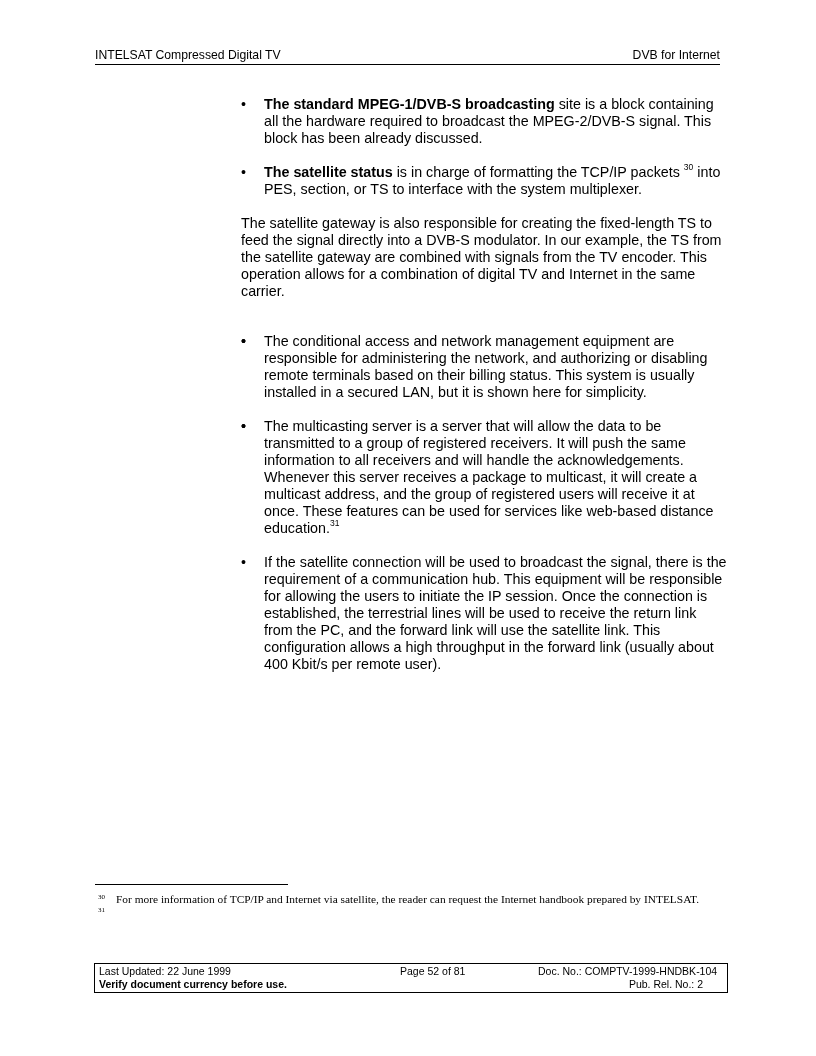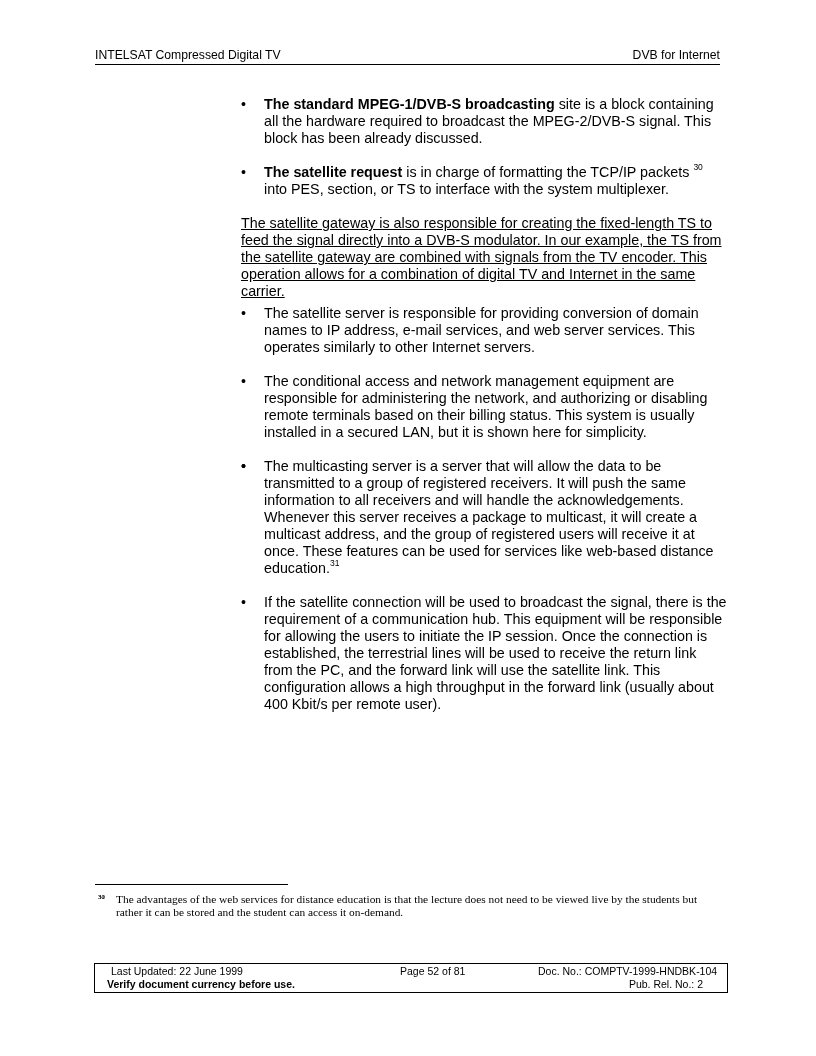--- a/index.html
+++ b/index.html
@@ -3,56 +3,55 @@
 <meta charset="utf-8">
 <style>
   html, body { margin: 0; padding: 0; background: #ffffff; }
   body { width: 816px; height: 1056px; position: relative; overflow: hidden; color: #000; font-family: "Liberation Sans", sans-serif; }
   .header { position: absolute; left: 95px; top: 46px; width: 625px; height: 18px; border-bottom: 1px solid #000; font-size: 12.2px; }
   .header .left { position: absolute; left: 0; top: 2px; }
   .header .right { position: absolute; right: 0; top: 2px; }
   .content { position: absolute; left: 241px; top: 96px; width: 486px; font-size: 14.3px; line-height: 17px; }
   .bullet { position: relative; padding-left: 23px; margin: 0 0 17px 0; }
   .bullet .dot { position: absolute; left: 0; top: 0; }
-  .para { margin: 0 0 5px 0; text-decoration: underline; }
+  .para { margin: 0 0 33px 0; }
   sup { font-size: 8.5px; line-height: 0; position: relative; top: -1px; vertical-align: super; }
   b { font-weight: bold; }
   .fn-rule { position: absolute; left: 95px; top: 884px; width: 193px; border-top: 1px solid #000; }
   .footnotes { position: absolute; left: 95px; top: 893px; width: 630px; font-family: "Liberation Serif", serif; font-size: 11.4px; line-height: 13px; }
   .fn { position: relative; padding-left: 21px; }
   .fn .num { position: absolute; left: 3px; top: -2px; font-size: 7px; }
   .footer { position: absolute; left: 94px; top: 963px; width: 632px; height: 28px; border: 1px solid #000; font-size: 10.5px; }
   .footer span { position: absolute; white-space: nowrap; }
-  .f-updated { left: 16px; top: 1px; }
-  .f-verify { left: 12px; top: 14px; font-weight: bold; }
+  .f-updated { left: 4px; top: 1px; }
+  .f-verify { left: 4px; top: 14px; font-weight: bold; }
   .f-page { left: 257px; top: 1px; padding-left: 48px; }
   .f-doc { left: 395px; top: 1px; margin-left: 48px; }
   .f-rel { right: 24px; top: 14px; }
 </style>
 </head>
 <body>
 
 <div class="header">
   <span class="left">INTELSAT Compressed Digital TV</span>
   <span class="right">DVB for Internet</span>
 </div>
 
 <div class="content">
   <div class="bullet">
     <span class="dot">•</span>
     <b>The standard MPEG-1/DVB-S broadcasting</b><span> site is a block containing all the hardware required to broadcast the MPEG-2/DVB-S signal. This block has been already discussed.</span>
   </div>
   <div class="bullet">
     <span class="dot">•</span>
-    <b>The satellite request</b><span> is in charge of formatting the TCP/IP packets </span><sup>30</sup><span> into PES, section, or TS to interface with the system multiplexer.</span>
+    <b>The satellite status</b><span> is in charge of formatting the TCP/IP packets </span><sup>30</sup><span> into PES, section, or TS to interface with the system multiplexer.</span>
   </div>
   <div class="para">The satellite gateway is also responsible for creating the fixed-length TS to feed the signal directly into a DVB-S modulator. In our example, the TS from the satellite gateway are combined with signals from the TV encoder. This operation allows for a combination of digital TV and Internet in the same carrier.</div>
   <div class="bullet">
     <span class="dot">•</span>
-    <span>The satellite server is responsible for providing conversion of domain names to IP address, e-mail services, and web server services.  This operates similarly to other Internet servers.</span>
   </div>
   <div class="bullet">
     <span class="dot">•</span>
     <span>The conditional access and network management equipment are responsible for administering the network, and authorizing or disabling remote terminals based on their billing status. This system is usually installed in a secured LAN, but it is shown here for simplicity.</span>
   </div>
   <div class="bullet">
     <span class="dot">•</span>
   </div>
   <div class="bullet">
     <span class="dot">•</span>
@@ -62,24 +61,24 @@
     <span class="dot">•</span>
     <span>If the satellite connection will be used to broadcast the signal, there is the requirement of a communication hub. This equipment will be responsible for allowing the users to initiate the IP session. Once the connection is established, the terrestrial lines will be used to receive the return link from the PC, and the forward link will use the satellite link. This configuration allows a high throughput in the forward link (usually about 400 Kbit/s per remote user).</span>
   </div>
 </div>
 
 <div class="fn-rule"></div>
 
 <div class="footnotes">
   <div class="fn">
     <span class="num">30</span>
+    <span>For more information of TCP/IP and Internet via satellite, the reader can request the Internet handbook prepared by INTELSAT.</span>
   </div>
   <div class="fn">
     <span class="num">31</span>
-    <span>The advantages of the web services for distance education is that the lecture does not need to be viewed live by the students but rather it can be stored and the student can access it on-demand.</span>
   </div>
 </div>
 
 <div class="footer">
   <span class="f-updated">Last Updated: 22 June 1999</span>
   <span class="f-verify">Verify document currency before use.</span>
   <span class="f-page">Page 52 of 81</span>
   <span class="f-doc">Doc. No.: COMPTV-1999-HNDBK-104</span>
   <span class="f-rel">Pub. Rel. No.: 2</span>
 </div>

